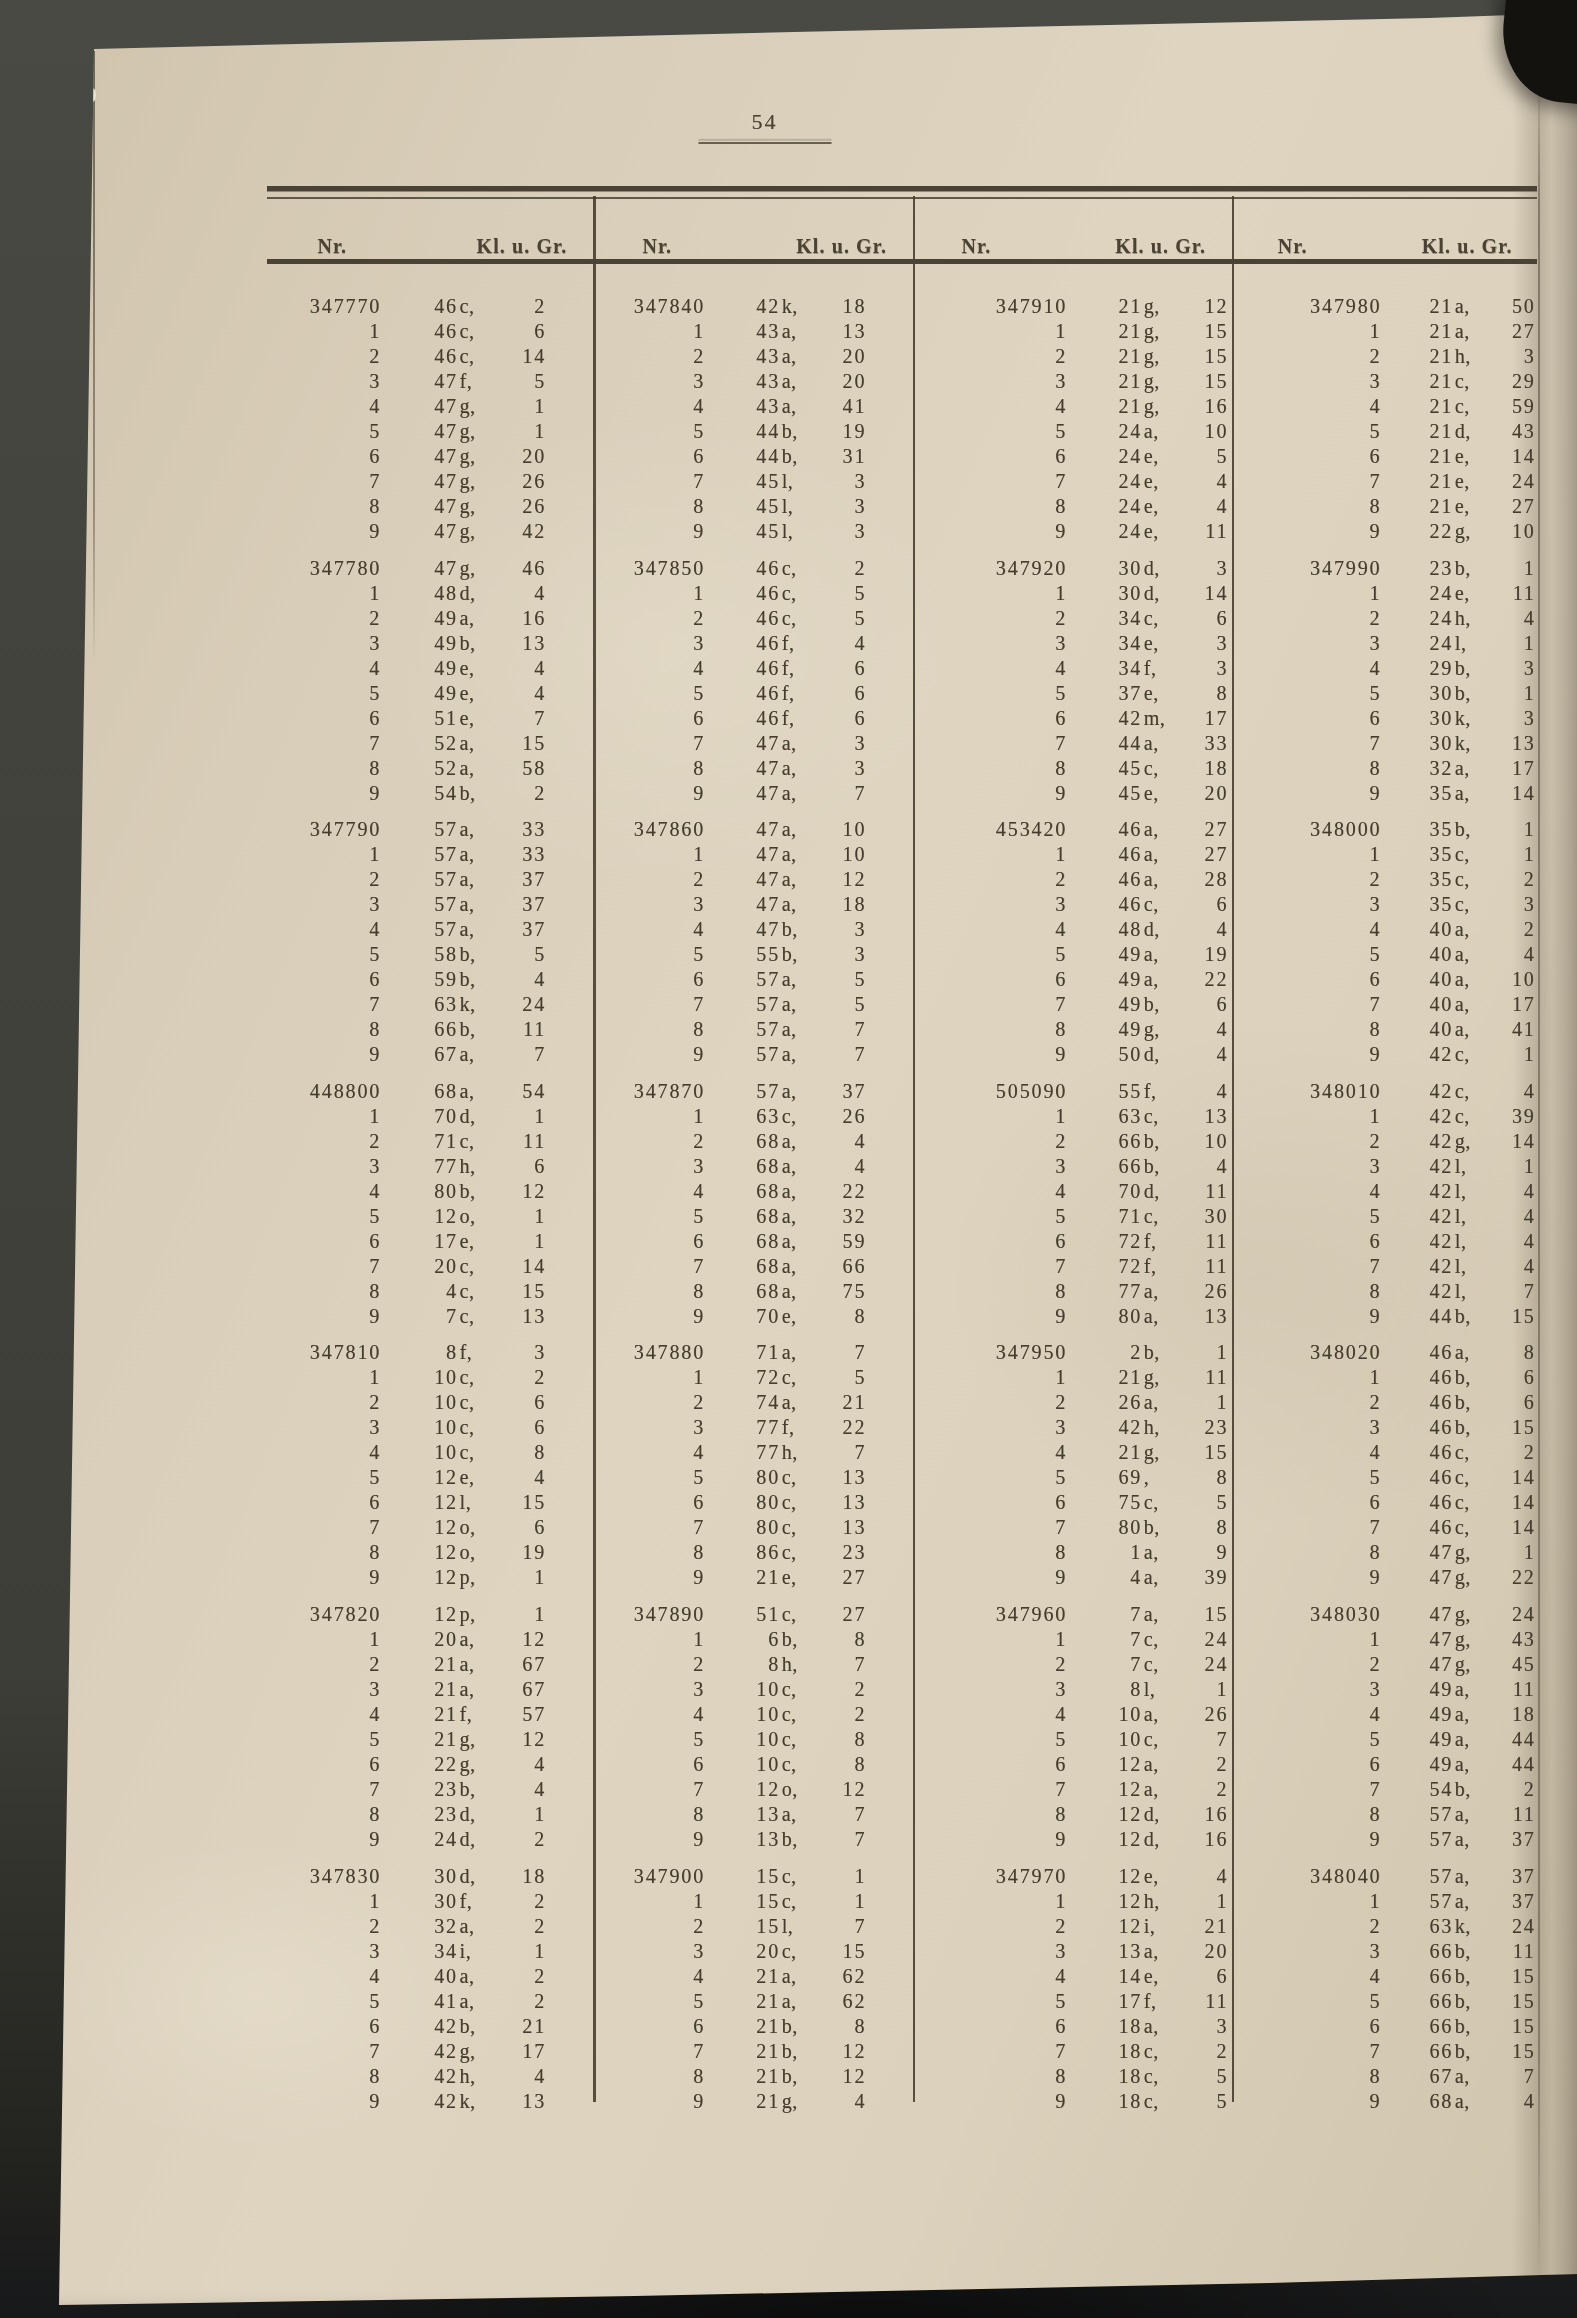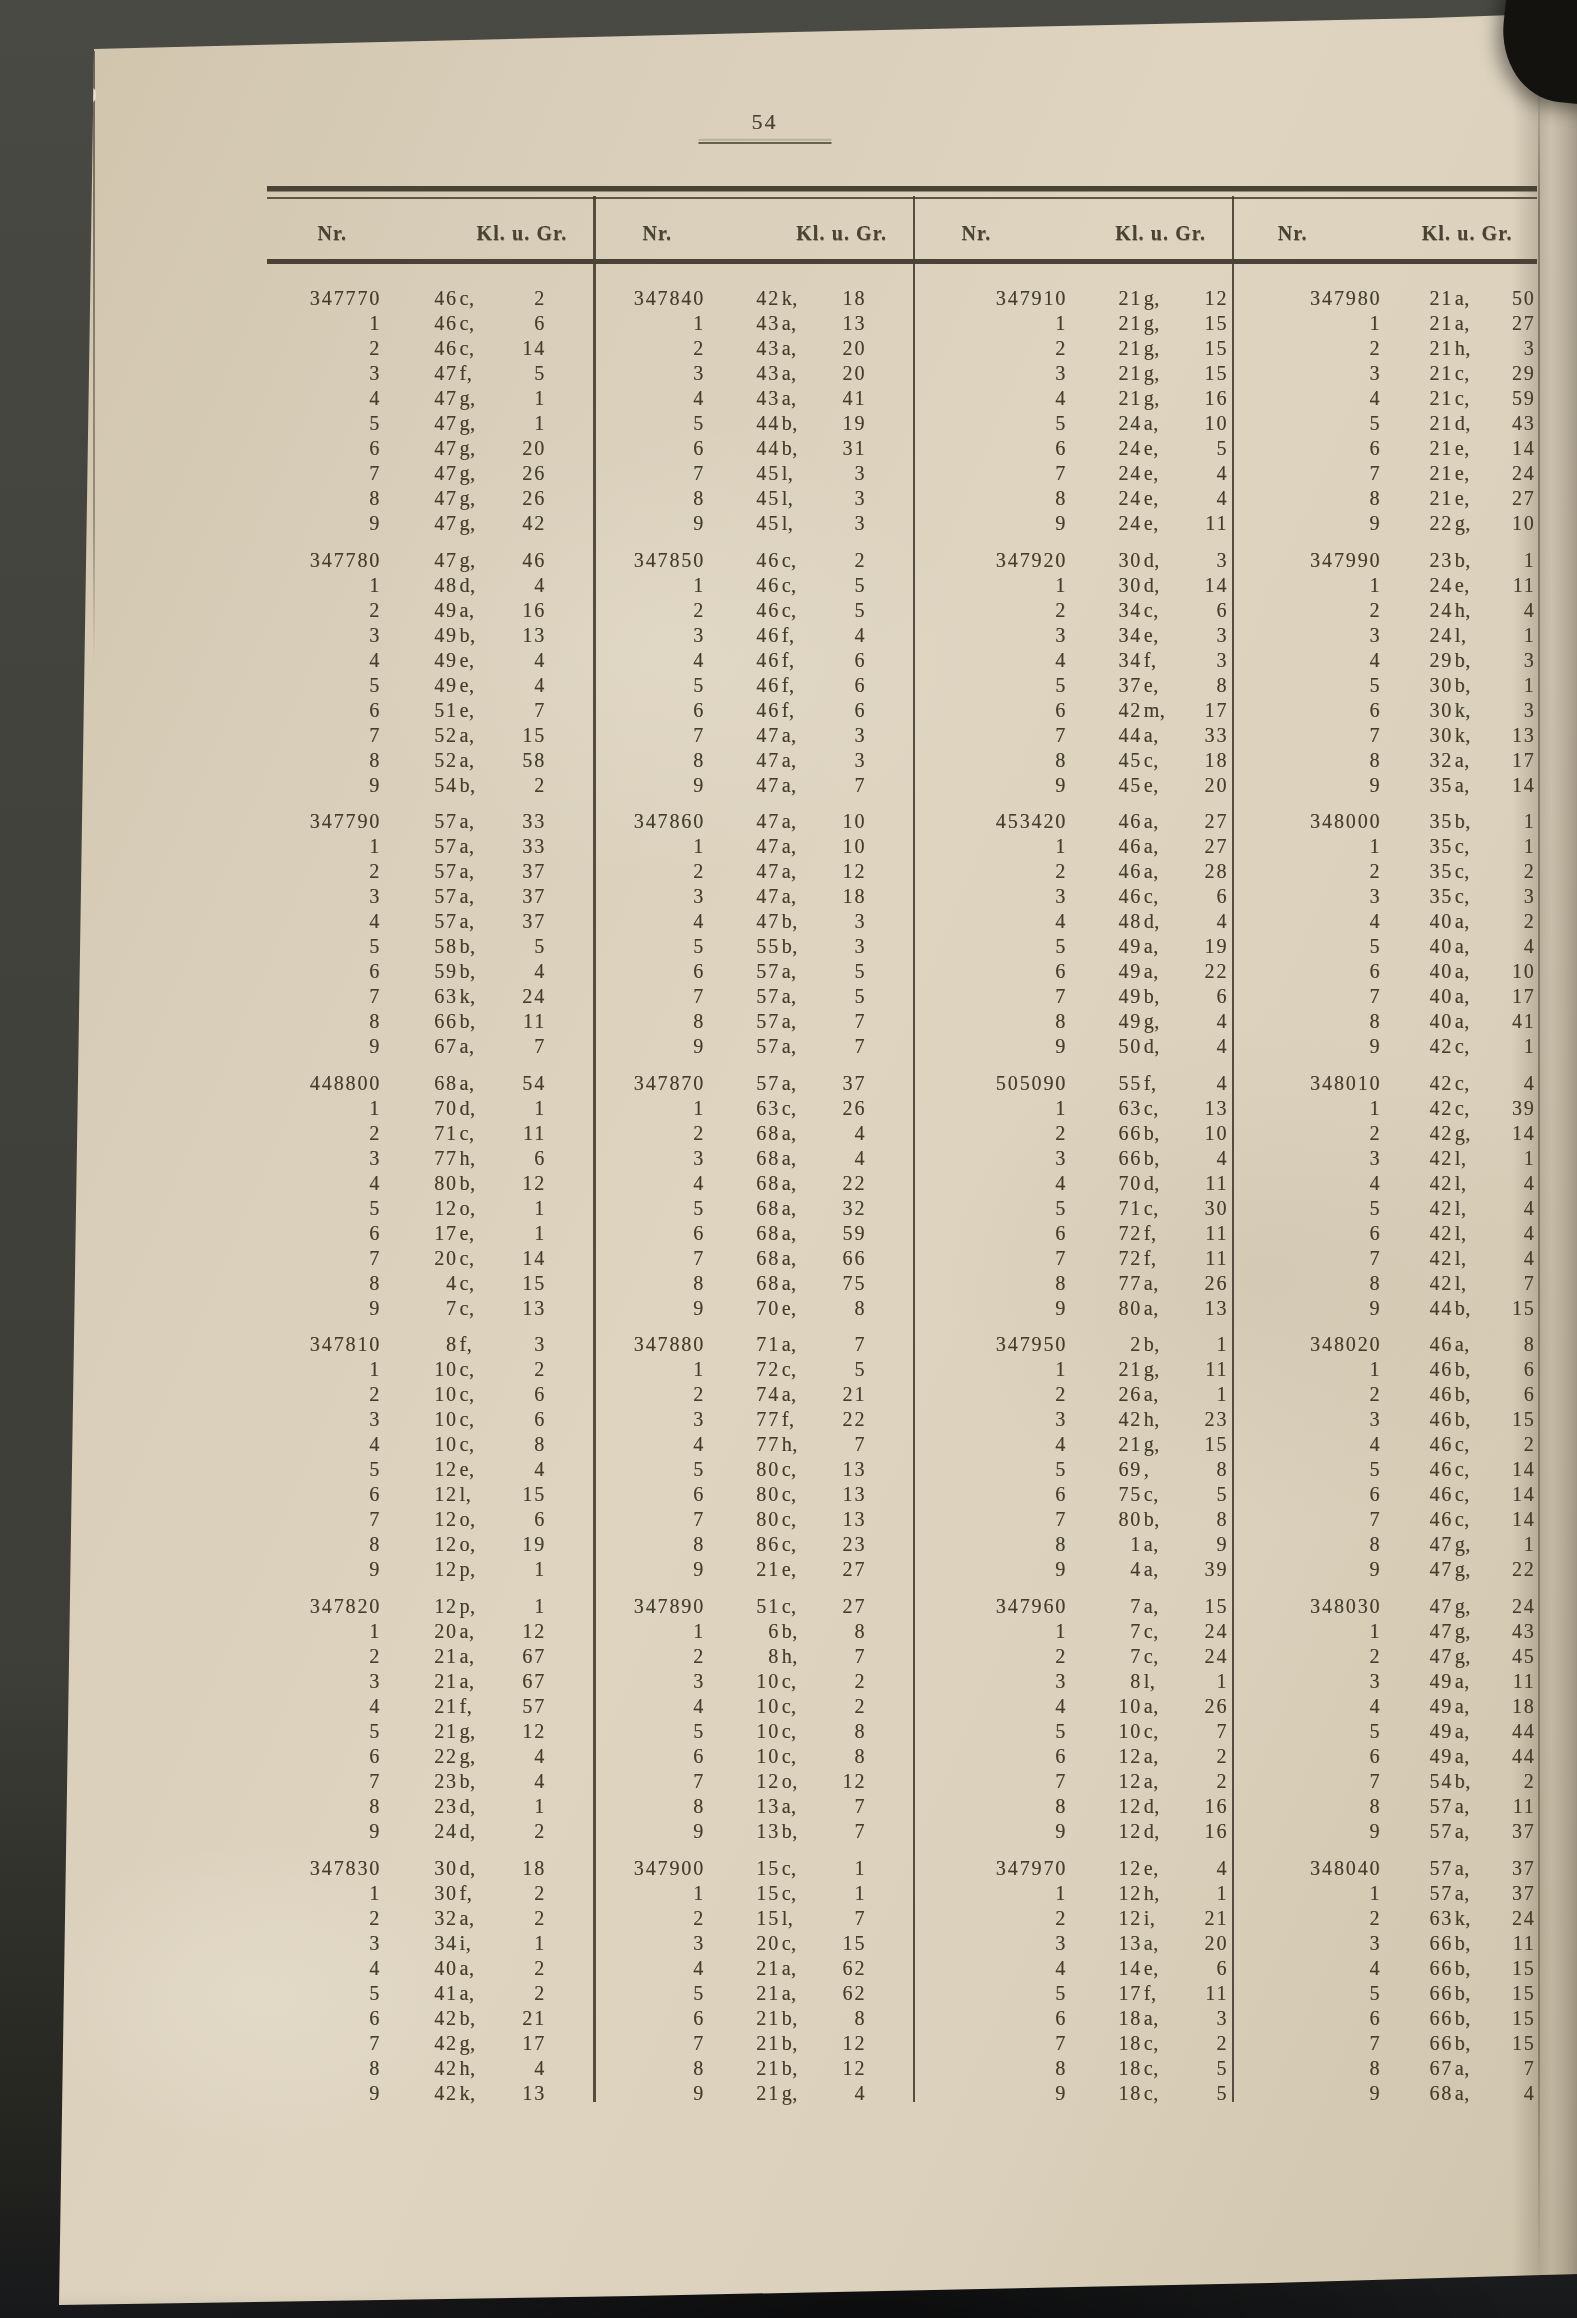--- a/index.html
+++ b/index.html
@@ -36,29 +36,29 @@
   .pn-rule{margin:7.4px auto 0 auto;width:133px;height:1.6px;background:rgba(72,64,48,.78);
     box-shadow:0 -3.2px 0 rgba(72,64,48,.22);}
   
   .table-frame{position:absolute;left:267px;top:186px;width:1270px;height:1927px;color:#453d2e;}
   .rule{position:absolute;left:0;right:0;background:#4a4234;}
   .rule-top-thick{top:0;height:5.3px;box-shadow:0 0.5px 0.5px rgba(74,66,52,.5);}
   .rule-top-thin{top:11px;height:1.6px;opacity:.85;}
   .rule-mid{top:73px;height:5.3px;}
   .vline{position:absolute;top:9.5px;height:1906px;width:2.1px;background:rgba(66,58,44,.88);}
   .v1{left:25.708%;} .v2{left:50.833%;} .v3{left:75.958%;}
-  .header-row{position:absolute;top:18px;left:0;right:0;height:55px;display:flex;}
+  .header-row{position:absolute;top:31px;left:0;right:0;height:55px;display:flex;}
   .hcell{position:relative;}
   .hcell:nth-child(1){flex:0 0 25.708%;} .hcell:nth-child(2){flex:0 0 25.125%;}
   .hcell:nth-child(3){flex:0 0 25.125%;} .hcell:nth-child(4){flex:0 0 24.042%;}
   .h-nr,.h-kl{position:absolute;top:50%;transform:translateY(-42%);font-weight:700;font-size:20px;
     letter-spacing:1.1px;text-align:center;color:#4a4232;text-shadow:0.3px 0.3px 0.4px rgba(74,66,50,.4);}
   .h-nr{left:4%;width:32%;}
   .h-kl{left:36%;width:56%;text-align:right;}
-  .tbody{position:absolute;top:78px;left:0;right:0;bottom:0;display:flex;padding-top:22px;box-sizing:border-box;}
+  .tbody{position:absolute;top:78px;left:0;right:0;bottom:0;display:flex;padding-top:30px;box-sizing:border-box;}
   .tcol{box-sizing:border-box;}
   .tcol:nth-child(1){flex:0 0 25.708%;} .tcol:nth-child(2){flex:0 0 25.125%;}
   .tcol:nth-child(3){flex:0 0 25.125%;margin-left:43px;} .tcol:nth-child(4){flex:0 0 24.042%;}
   .tgroup{margin-bottom:11.6px;}
   .tgroup:last-child{margin-bottom:0;}
   .trow{display:flex;height:25px;line-height:25px;font-size:20px;letter-spacing:1.9px;
     color:#443c2d;text-shadow:0.3px 0.3px 0.4px rgba(70,62,46,.42);}
   .c-nr{flex:0 0 35%;text-align:right;white-space:nowrap;}
   .c-code{flex:0 0 23.5%;position:relative;text-align:right;white-space:nowrap;}
   .code-suf{position:absolute;left:100%;top:0;margin-left:1.6px;letter-spacing:0.5px;}

